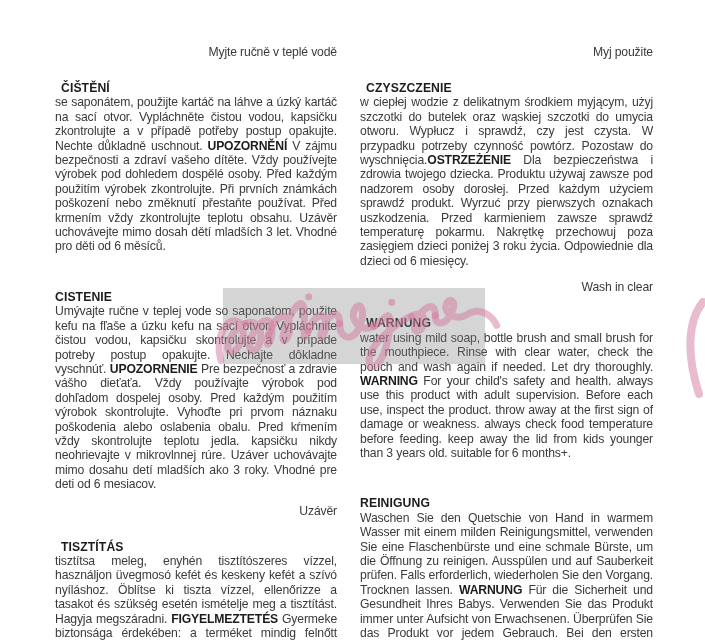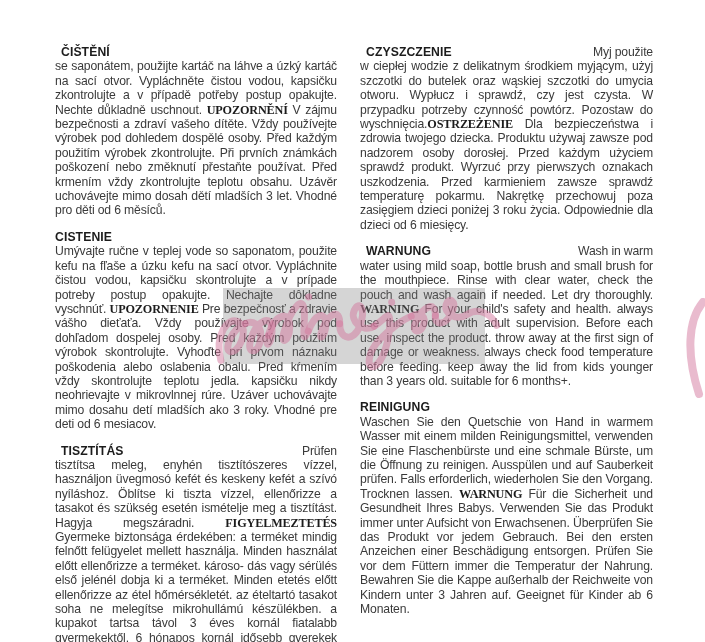--- a/index.html
+++ b/index.html
@@ -27,23 +27,24 @@
   .firstline {
     display: flex;
     justify-content: space-between;
     padding-left: 6px;
     white-space: nowrap;
   }
   .heading {
     font-weight: bold;
     color: #1c1c1c;
     letter-spacing: 0.1px;
+    margin-top: 36px;
   }
   .heading.block { display: block; }
-  strong.kw { color: #1c1c1c; font-family: Liberation Serif, serif; }
+  strong.kw { color: #1c1c1c; }
   
   .wm-gray {
     position: absolute;
     left: 223px; top: 288px;
     width: 262px; height: 76px;
     background: rgba(125,125,125,0.32);
     pointer-events: none;
   }
   .wm-script {
     position: absolute;
@@ -60,35 +61,36 @@
   }
 </style>
 </head>
 <body>
 
 <div class="page">
 
   <div class="col col-left">
       <p class="section"><span class="firstline">
           <strong class="heading">ČIŠTĚNÍ</strong>
+          <span>Myjte ručně v teplé vodě</span>
         </span><span>se saponátem, použijte kartáč na láhve a úzký kartáč na sací otvor. Vypláchněte čistou vodou, kapsičku zkontrolujte a v případě potřeby postup opakujte. Nechte důkladně uschnout. </span><strong class="kw">UPOZORNĚNÍ</strong><span> V zájmu bezpečnosti a zdraví vašeho dítěte. Vždy používejte výrobek pod dohledem dospělé osoby. Před každým použitím výrobek zkontrolujte. Při prvních známkách poškození nebo změknutí přestaňte používat. Před krmením vždy zkontrolujte teplotu obsahu. Uzávěr uchovávejte mimo dosah dětí mladších 3 let. Vhodné pro děti od 6 měsíců.</span></p>
       <p class="section"><strong class="heading block">CISTENIE</strong><span>Umývajte ručne v teplej vode so saponatom, použite kefu na fľaše a úzku kefu na sací otvor. Vypláchnite čistou vodou, kapsičku skontrolujte a v prípade potreby postup opakujte. Nechajte dôkladne vyschnúť. </span><strong class="kw">UPOZORNENIE</strong><span> Pre bezpečnosť a zdravie vášho dieťaťa. Vždy používajte výrobok pod dohľadom dospelej osoby. Pred každým použitím výrobok skontrolujte. Vyhoďte pri prvom náznaku poškodenia alebo oslabenia obalu. Pred kŕmením vždy skontrolujte teplotu jedla. kapsičku nikdy neohrievajte v mikrovlnnej rúre. Uzáver uchovávajte mimo dosahu detí mladších ako 3 roky. Vhodné pre deti od 6 mesiacov.</span></p>
       <p class="section"><span class="firstline">
           <strong class="heading">TISZTÍTÁS</strong>
-          <span>Prüfen</span>
+          <span>Uzávěr</span>
         </span><span>tisztítsa meleg, enyhén tisztítószeres vízzel, használjon üvegmosó kefét és keskeny kefét a szívó nyíláshoz. Öblítse ki tiszta vízzel, ellenőrizze a tasakot és szükség esetén ismételje meg a tisztítást. Hagyja megszáradni. </span><strong class="kw">FIGYELMEZTETÉS</strong><span> Gyermeke biztonsága érdekében: a terméket mindig felnőtt felügyelet mellett használja. Minden használat előtt ellenőrizze a terméket. károso- dás vagy sérülés első jelénél dobja ki a terméket. Minden etetés előtt ellenőrizze az étel hőmérsékletét. az ételtartó tasakot soha ne melegítse mikrohullámú készülékben. a kupakot tartsa távol 3 éves kornál fiatalabb gyermekektől. 6 hónapos kornál idősebb gyerekek számára ajánlott.</span></p>
     </div>
   <div class="col col-right">
       <p class="section"><span class="firstline">
           <strong class="heading">CZYSZCZENIE</strong>
           <span>Myj použite</span>
         </span><span>w ciepłej wodzie z delikatnym środkiem myjącym, użyj szczotki do butelek oraz wąskiej szczotki do umycia otworu. Wypłucz i sprawdź, czy jest czysta. W przypadku potrzeby czynność powtórz. Pozostaw do wyschnięcia.</span><strong class="kw">OSTRZEŻENIE</strong><span> Dla bezpieczeństwa i zdrowia twojego dziecka. Produktu używaj zawsze pod nadzorem osoby dorosłej. Przed każdym użyciem sprawdź produkt. Wyrzuć przy pierwszych oznakach uszkodzenia. Przed karmieniem zawsze sprawdź temperaturę pokarmu. Nakrętkę przechowuj poza zasięgiem dzieci poniżej 3 roku życia. Odpowiednie dla dzieci od 6 miesięcy.</span></p>
       <p class="section"><span class="firstline">
           <strong class="heading">WARNUNG</strong>
-          <span>Wash in warm</span>
+          <span>Wash in clear</span>
         </span><span>water using mild soap, bottle brush and small brush for the mouthpiece. Rinse with clear water, check the pouch and wash again if needed. Let dry thoroughly. </span><strong class="kw">WARNING</strong><span> For your child's safety and health. always use this product with adult supervision. Before each use, inspect the product. throw away at the first sign of damage or weakness. always check food temperature before feeding. keep away the lid from kids younger than 3 years old. suitable for 6 months+.</span></p>
       <p class="section"><strong class="heading block">REINIGUNG</strong><span>Waschen Sie den Quetschie von Hand in warmem Wasser mit einem milden Reinigungsmittel, verwenden Sie eine Flaschenbürste und eine schmale Bürste, um die Öffnung zu reinigen. Ausspülen und auf Sauberkeit prüfen. Falls erforderlich, wiederholen Sie den Vorgang. Trocknen lassen. </span><strong class="kw">WARNUNG</strong><span> Für die Sicherheit und Gesundheit Ihres Babys. Verwenden Sie das Produkt immer unter Aufsicht von Erwachsenen. Überprüfen Sie das Produkt vor jedem Gebrauch. Bei den ersten Anzeichen einer Beschädigung entsorgen. Prüfen Sie vor dem Füttern immer die Temperatur der Nahrung. Bewahren Sie die Kappe außerhalb der Reichweite von Kindern unter 3 Jahren auf. Geeignet für Kinder ab 6 Monaten.</span></p>
     </div>
 
   <div class="wm-gray"></div>
 
   <svg class="wm-script" viewBox="0 0 290 100" xmlns="http://www.w3.org/2000/svg">
     <g fill="none" stroke="#d4789e" stroke-opacity="0.5" stroke-width="7" stroke-linecap="round">
       <path d="M6,70 C2,44 18,26 28,34 C38,42 24,66 16,62 C10,59 20,40 34,36"></path>
       <path d="M34,36 C46,32 52,44 46,58 C42,67 32,66 38,52 C46,34 62,28 60,46 C58,60 50,64 56,50"></path>

